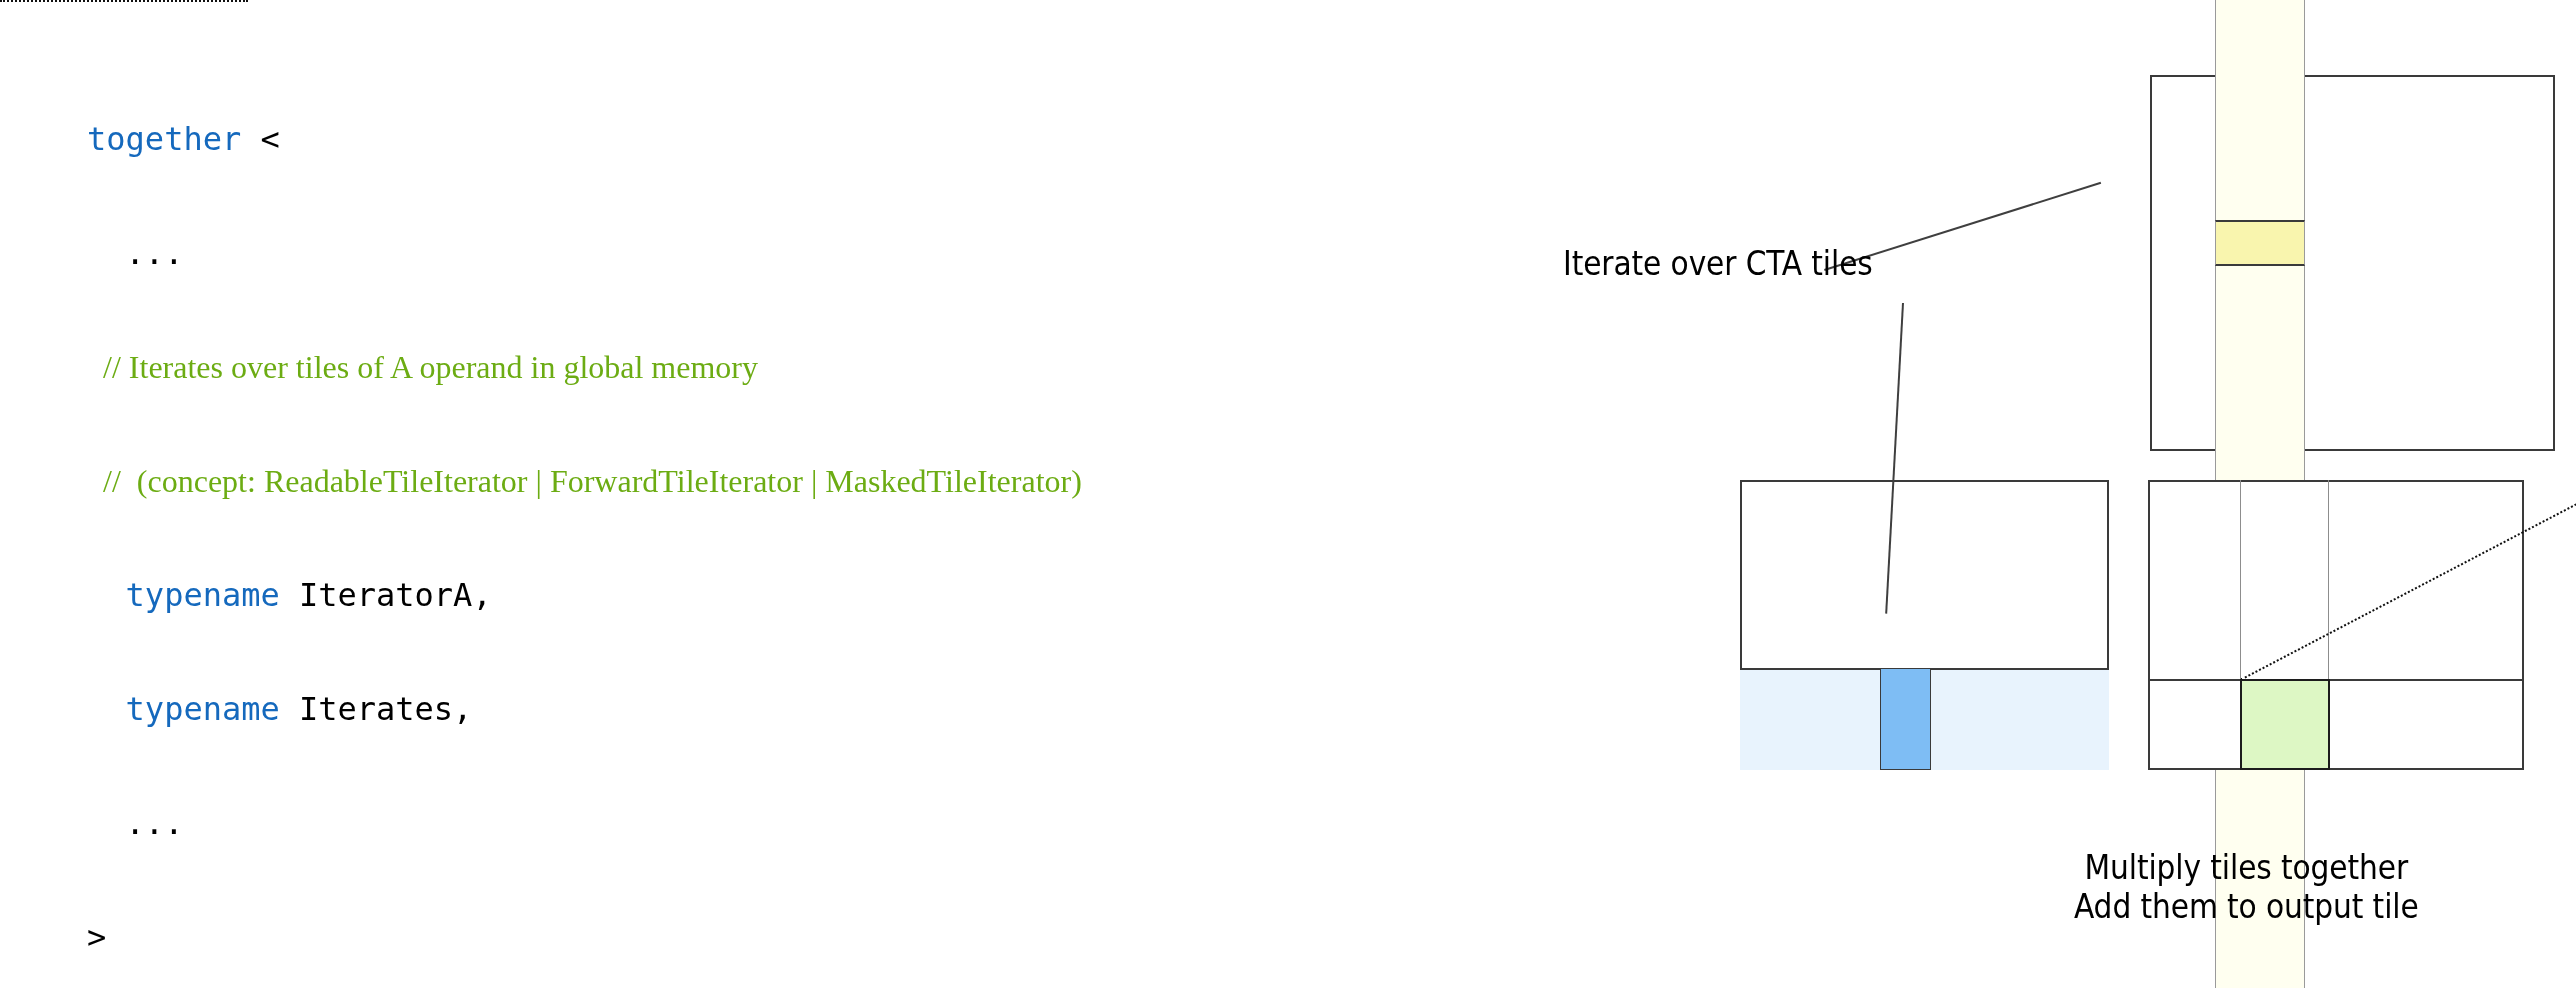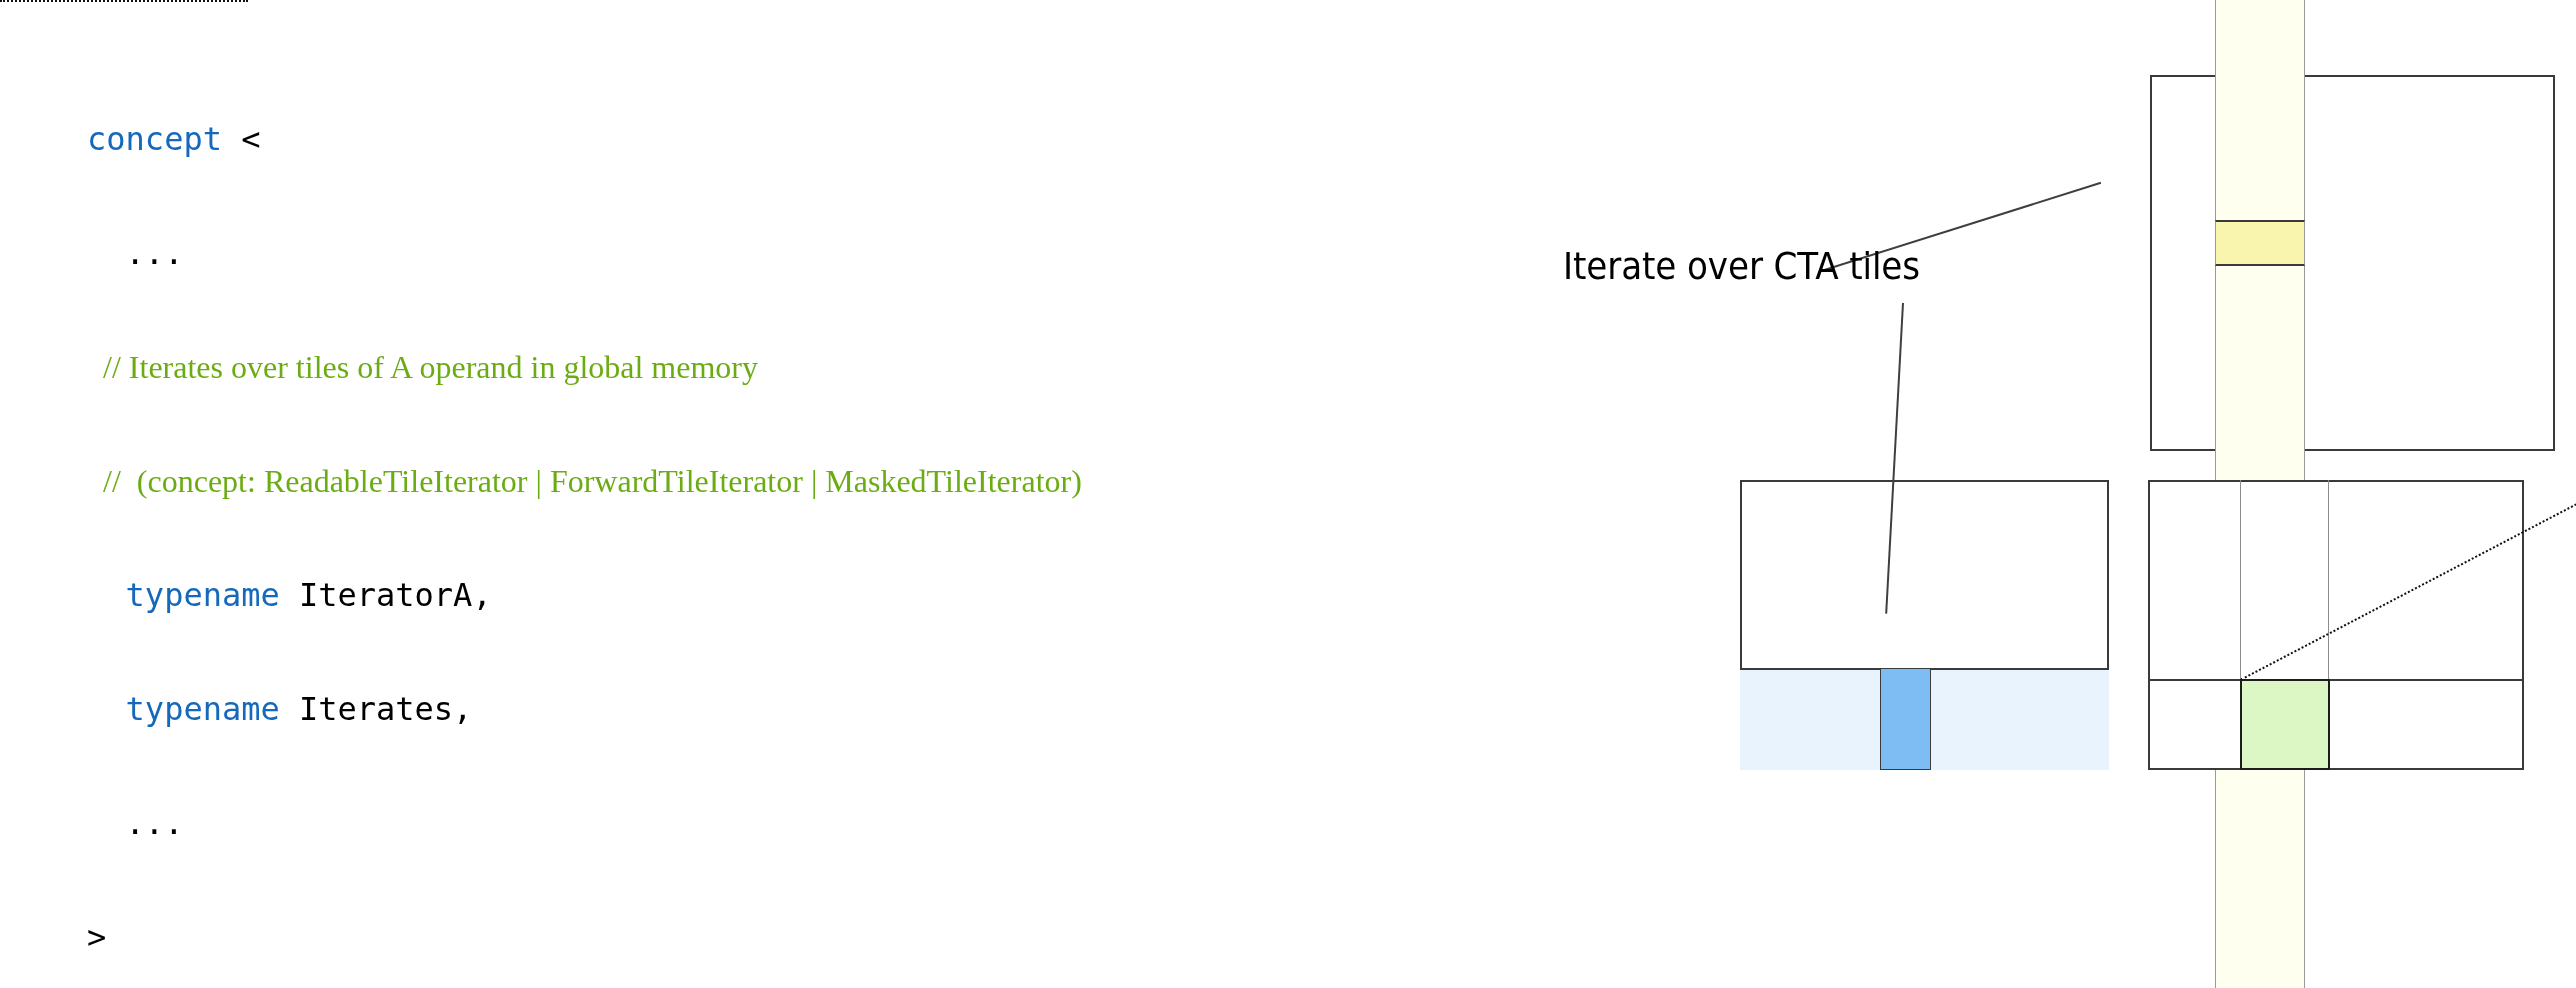--- a/index.html
+++ b/index.html
@@ -51,21 +51,21 @@
   
   #diagram {
     position: absolute;
     left: 0; top: 0;
     width: 2576px; height: 989px;
     pointer-events: none;
   }
   .dgm-label {
     position: absolute;
     font-family: "DejaVu Sans Condensed", "DejaVu Sans", sans-serif;
-    font-size: 38px;
+    font-size: 33px;
     color: #000000;
     white-space: nowrap;
     letter-spacing: -0.1px;
   }
   #label-cta  { left: 1563px; top: 244px; }
   #label-mul  { left: 2074px; top: 848px; line-height: 39px; text-align: center; }
 
   
   .box {
     position: absolute;
@@ -125,21 +125,21 @@
     transform-origin: 0 0;
   }
   #leader-cta  { left: 1824px; top: 269px; width: 290px; height: 2.2px; transform: rotate(-17.5deg); }
   #leader-down { left: 1902px; top: 303px; width: 2.2px; height: 311px; transform: rotate(3.1deg); }
 </style>
 </head>
 <body>
 
 <div id="code-block">
   <div class="code-line">
-    <span class="kw">concept</span><span class="pl"> &lt;</span>
+    <span class="kw">together</span><span class="pl"> &lt;</span>
   </div>
   <div class="code-line">
     <span class="pl">  ...</span>
   </div>
   <div class="code-line">
     <span class="cm">  // Iterates over tiles of A operand in global memory</span>
   </div>
   <div class="code-line">
     <span class="cm">  //  (concept: ReadableTileIterator | ForwardTileIterator | MaskedTileIterator)</span>
   </div>
@@ -195,14 +195,18 @@
   <div id="c-vline2"></div>
   <div id="c-hline"></div>
   <div class="subcell" id="c-tile"></div>
   <div class="dotted" id="c-diag"></div>
   <div id="c-dotbot"></div>
 
   <div class="leader" id="leader-cta"></div>
   <div class="leader" id="leader-down"></div>
 
   <div class="dgm-label" id="label-cta">Iterate over CTA tiles</div>
+  <div class="dgm-label" id="label-mul">
+    <div>Multiply tiles together</div>
+    <div>Add them to output tile</div>
+  </div>
 </div>
 
 
 </body></html>

